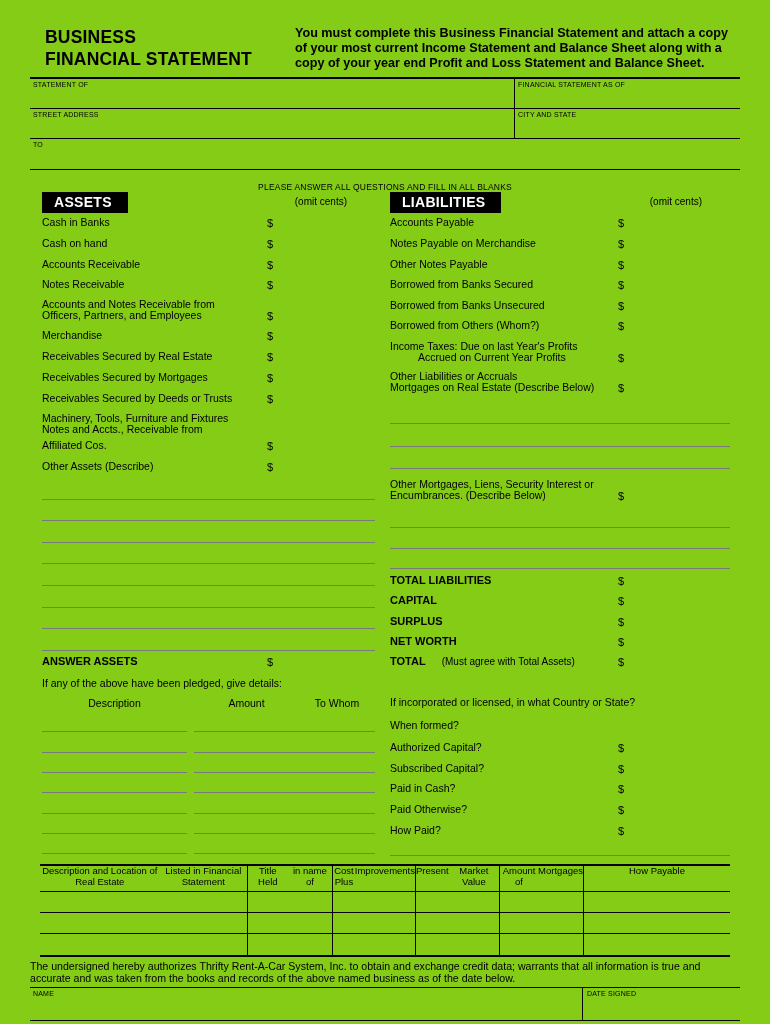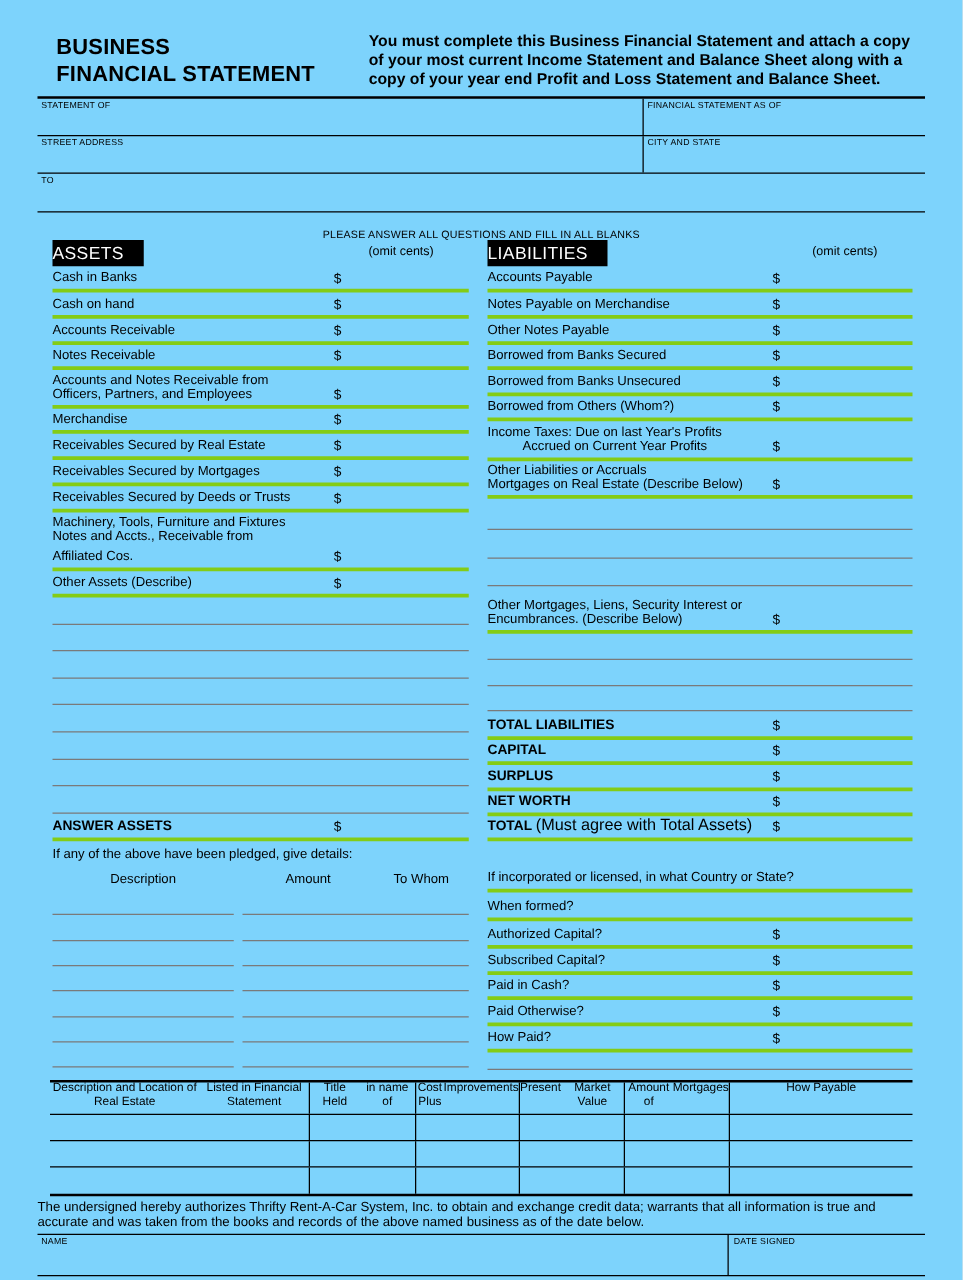--- a/index.html
+++ b/index.html
@@ -1,18 +1,18 @@
 <!DOCTYPE html>
 <html><head>
 <meta charset="utf-8">
 <style>
   html,body { margin:0; padding:0; background:#e8e8e8; }
   .page {
     position:relative; width:770px; height:1024px; margin:0 auto;
-    background:#7dd3fc; color:#000;
+    background:#84cc16; color:#000;
     font-family:"Liberation Sans", sans-serif;
     box-sizing:border-box; padding:0 30px; overflow:hidden;
   }
   
   .header { display:flex; padding-top:26px; }
   .title-block { margin-left:15px; width:250px; }
   .title-line { font-size:17.5px; font-weight:bold; line-height:22px; letter-spacing:0.2px; }
   .intro { flex:1; font-size:12.6px; font-weight:bold; line-height:15px; }
   
   .info-table { margin-top:6px; border-top:2.5px solid #000; }
@@ -22,35 +22,35 @@
   .c1 { width:485px; border-right:1px solid #000; height:29px; }
   .c2 { flex:1; height:29px; }
   .c-full { width:100%; height:30px; }
   .note-line { text-align:center; font-size:8.5px; margin-top:12px; letter-spacing:0.2px; }
   
   .body-section { position:relative; height:672px; }
   .col { position:absolute; top:0; }
   .col-l { left:12px; width:333px; }
   .col-r { left:360px; width:340px; }
   .col-head { display:flex; justify-content:space-between; align-items:flex-start; height:21px; }
-  .head-box { background:#000; color:#fff; font-weight:normal; font-size:14px; line-height:16px; padding:2px 16px 3px 0; letter-spacing:0.3px; }
+  .head-box { background:#000; color:#fff; font-weight:bold; font-size:14px; line-height:16px; padding:2px 16px 3px 12px; letter-spacing:0.3px; }
   .omit { font-size:10px; margin-right:28px; padding-top:4px; }
   .frow { display:flex; align-items:flex-end; border-bottom:3px solid #84cc16; box-sizing:border-box; }
   .lbl { flex:1; font-size:10.5px; line-height:11px; padding-bottom:3px; }
   .amt { display:flex; align-items:flex-end; }
   .col-l .amt { width:108px; }
   .col-r .amt { width:112px; }
   .dollar { font-size:11px; line-height:11px; padding-bottom:2px; }
   .fill { flex:1; }
   .blankrow { border-bottom:1px solid #7a7a7a; }
   .boldlbl .lbl { font-weight:bold; font-size:11px; }
   .indent { padding-left:28px; }
   .spacer { border-bottom:none; }
   .btxt { font-weight:bold; font-size:11px; }
-  .ntxt { font-size:13px; margin-left:3px; }
+  .ntxt { font-size:10px; margin-left:16px; }
   
   .pledged-intro { margin-top:4px; font-size:10.5px; height:15px; }
   .pledged-heads { display:flex; height:20px; font-size:10.5px; align-items:flex-end; padding-bottom:3px; box-sizing:border-box; }
   .ph1 { width:145px; text-align:center; }
   .ph2 { width:105px; margin-left:7px; text-align:center; }
   .ph3 { flex:1; text-align:center; }
   .prow { display:flex; height:20.4px; }
   .pseg1 { width:145px; border-bottom:1px solid #7a7a7a; }
   .pseg2 { flex:1; margin-left:7px; border-bottom:1px solid #7a7a7a; }
   

